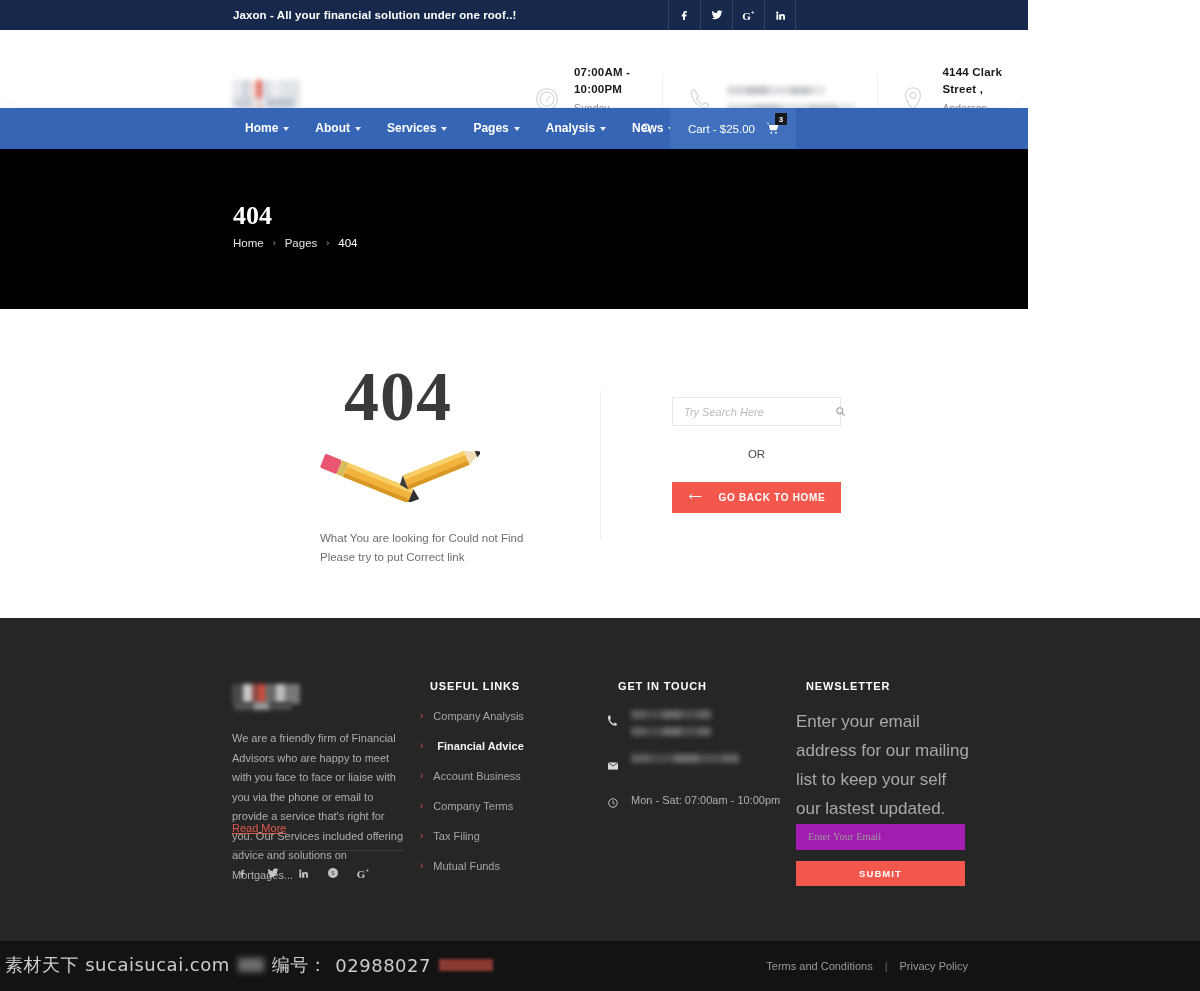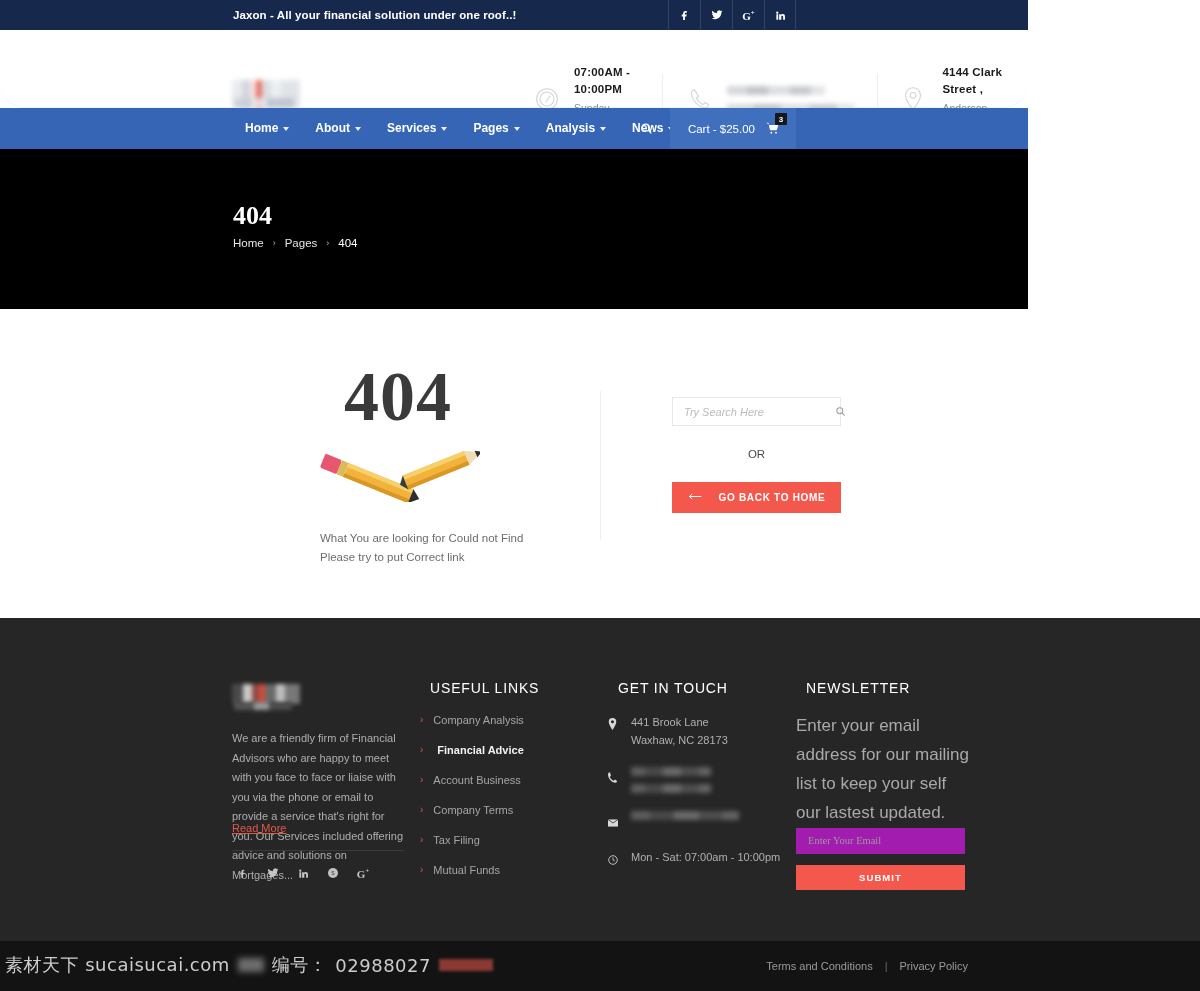--- a/index.html
+++ b/index.html
@@ -173,21 +173,21 @@
   .f-readmore {
     position:absolute; left:0; top:204px;
     font-size:11px; color:#e0594d; text-decoration:underline; cursor:pointer;
   }
   .f-hr { position:absolute; left:0; top:232px; width:172px; height:1px; background:#3a3a3a; }
   .f-social { position:absolute; left:0; top:244px; display:flex; gap:0; }
   .f-soc { width:22px; height:22px; display:flex; align-items:center; justify-content:center; color:#c4c4c4; cursor:pointer; }
   .f-soc + .f-soc { margin-left:8px; }
 
   .f-col-title {
-    font-size:14px; font-weight:normal; color:#ffffff; letter-spacing:.85px;padding-left:10px;
+    font-size:11px; font-weight:bold; color:#ffffff; letter-spacing:.85px;padding-left:10px;
   }
   .col-links { position:absolute; left:188px; top:62px; width:190px; }
   .link-row { display:flex; align-items:center; gap:10px; margin-top:18px; cursor:pointer; }
   .link-row:first-of-type { margin-top:22px; }
   .link-arrow { color:#d8534a; font-size:10px; line-height:1; }
   .link-txt { font-size:11px; color:#a6a6a6; }
   .link-row.active .link-txt { color:#f2f2f2; font-weight:bold; padding-left:4px; }
 
   .col-touch { position:absolute; left:376px; top:62px; width:190px; }
   .touch-row { display:flex; gap:13px; margin-top:18px; }
@@ -483,31 +483,20 @@
         </div>
         <div class="link-row">
           <span class="link-arrow">›</span>
           <span class="link-txt">Mutual Funds</span>
         </div>
       </div>
 
       <div class="col-touch">
         <div class="f-col-title">GET IN TOUCH</div>
 
-        <div class="touch-row">
-          <span class="touch-ic">
-            <svg width="9" height="12" viewBox="0 0 12 16" fill="#d8d8d8">
-                <path d="M6 0a5 5 0 0 0-5 5c0 4 5 11 5 11s5-7 5-11a5 5 0 0 0-5-5zm0 7a2 2 0 1 1 0-4 2 2 0 0 1 0 4z"></path>
-              </svg>
-          </span>
-          <span class="touch-txt">
-            <span>441 Brook Lane</span><br>
-            <span>Waxhaw, NC 28173</span>
-          </span>
-        </div>
 
         <div class="touch-row">
           <span class="touch-ic">
             <svg width="9" height="11" viewBox="0 0 12 14" fill="#d8d8d8">
                 <path d="M2.6 0C1.2 0 0 1.2 0 2.7 0 8.5 4.8 14 10 14c1.4 0 2-1 2-2.2L9.2 9.8 7.6 11.4C5.5 10.4 3.4 8.3 2.4 6.2L4 4.6z"></path>
               </svg>
           </span>
           <span style="width:95px">
             <span class="blur-dark" style="display:block;width:80px"></span>
             <span class="blur-dark" style="display:block;width:80px;margin-top:8px"></span>

